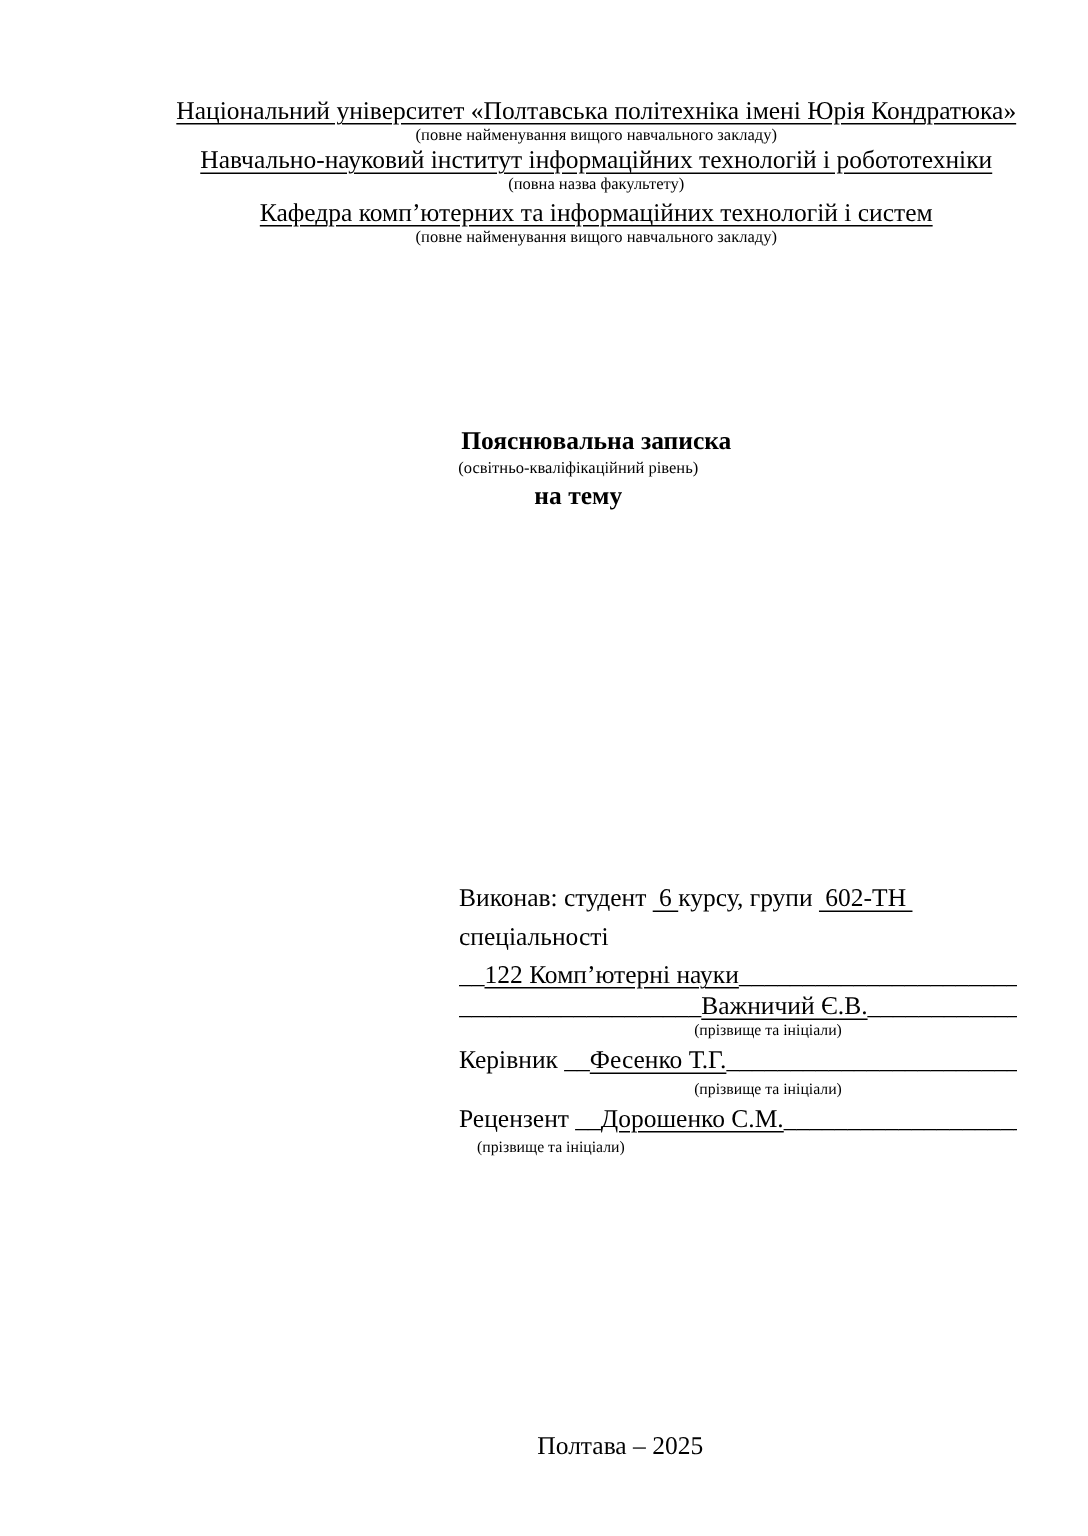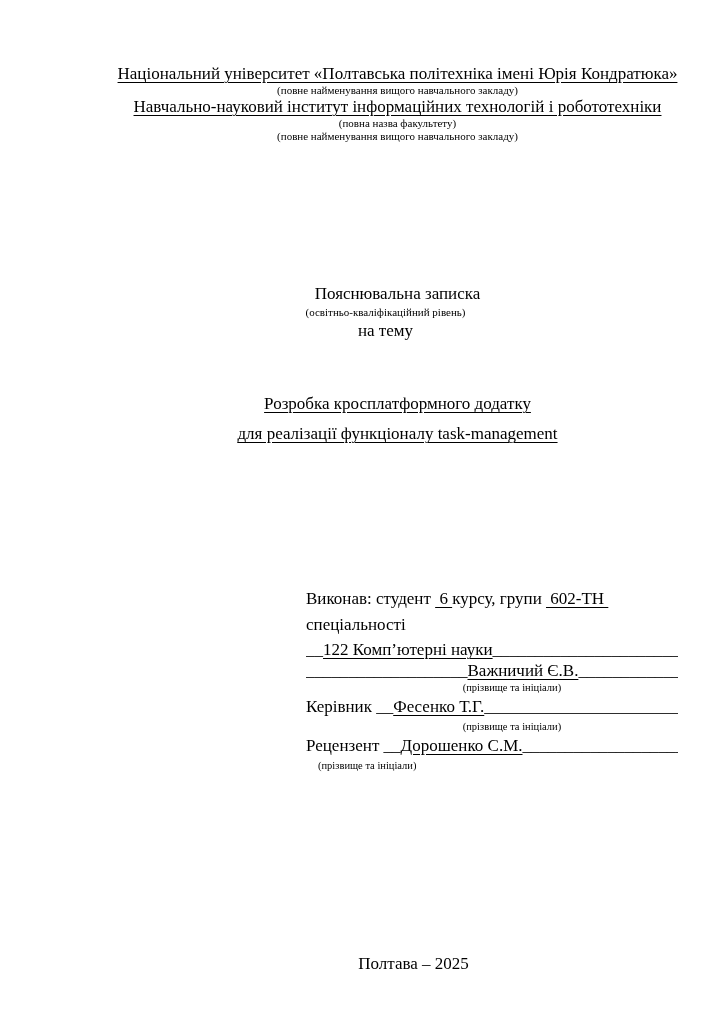--- a/index.html
+++ b/index.html
@@ -29,24 +29,24 @@
   .h-line { font-size: 17px; line-height: 20px; white-space: nowrap; }
   .h-cap  { font-size: 11px; line-height: 13px; }
   .h-line.dept { margin-top: 2px; }
 
   
   .title-block {
     position: absolute;
     top: 283px; left: 110px; width: 575px;
     text-align: center;
   }
-  .t-bold { font-weight: normal; font-size: 17px; line-height: 22px; }
+  .t-bold { font-weight: bold; font-size: 17px; line-height: 22px; }
   .t-degree { font-size: 17px; line-height: 20px; }
   .t-cap  { font-size: 11px; line-height: 14px; }
-  .t-line { font-size: 17px; line-height: 21px; margin-top: 1px; }
+  .t-line { font-size: 17px; line-height: 21px; margin-top: 1px; font-weight: bold; }
   .shift-lg { position: relative; left: -25px; }
   .shift-sm { position: relative; left: -12px; }
   .shift-md { position: relative; left: -20px; }
 
   
   .topic-block {
     position: absolute;
     top: 389px; left: 110px; width: 575px;
     text-align: center;
   }
@@ -76,33 +76,30 @@
 </head>
 <body>
 
 <div class="page">
 
   <header class="doc-header">
     <div class="h-line"><span class="u">Національний університет «Полтавська політехніка імені Юрія Кондратюка»</span></div>
     <div class="h-cap">(повне найменування вищого навчального закладу)</div>
     <div class="h-line"><span class="u">Навчально-науковий інститут інформаційних технологій і робототехніки</span></div>
     <div class="h-cap">(повна назва факультету)</div>
+    <div class="h-line dept"><span class="u">Кафедра комп’ютерних та інформаційних технологій і систем</span></div>
     <div class="h-cap">(повне найменування вищого навчального закладу)</div>
   </header>
 
   <section class="title-block">
     <div class="t-bold">Пояснювальна записка</div>
     <div class="t-cap shift-sm">(освітньо-кваліфікаційний рівень)</div>
     <div class="t-line shift-sm">на тему</div>
   </section>
 
-  <section class="topic-block">
-    <div class="topic-line"><span class="u">Розробка кросплатформного додатку</span></div>
-    <div class="topic-line"><span class="u">для реалізації функціоналу task-management</span></div>
-  </section>
 
   <section class="executor">
     <div class="row"><span>Виконав: студент </span><span class="u"> 6 </span><span>курсу, групи </span><span class="u"> 602-ТН </span></div>
     <div class="row">спеціальності</div>
     <div class="row mid"><span>__</span><span class="u">122 Комп’ютерні науки</span><span>____________________________</span></div>
     <div class="row name"><span>___________________</span><span class="u">Важничий Є.В.</span><span>____________________</span></div>
     <div class="cap center">(прізвище та ініціали)</div>
     <div class="row mid"><span>Керівник</span><span> __</span><span class="u">Фесенко Т.Г.</span><span>______________________________</span></div>
     <div class="cap center">(прізвище та ініціали)</div>
     <div class="row mid"><span>Рецензент</span><span> __</span><span class="u">Дорошенко С.М.</span><span>_________________________</span></div>

